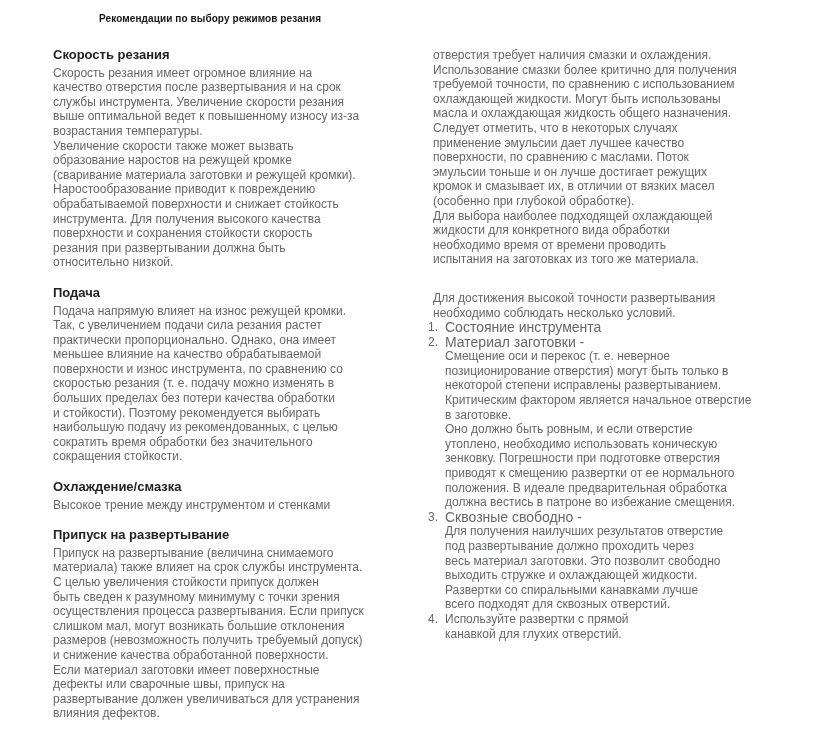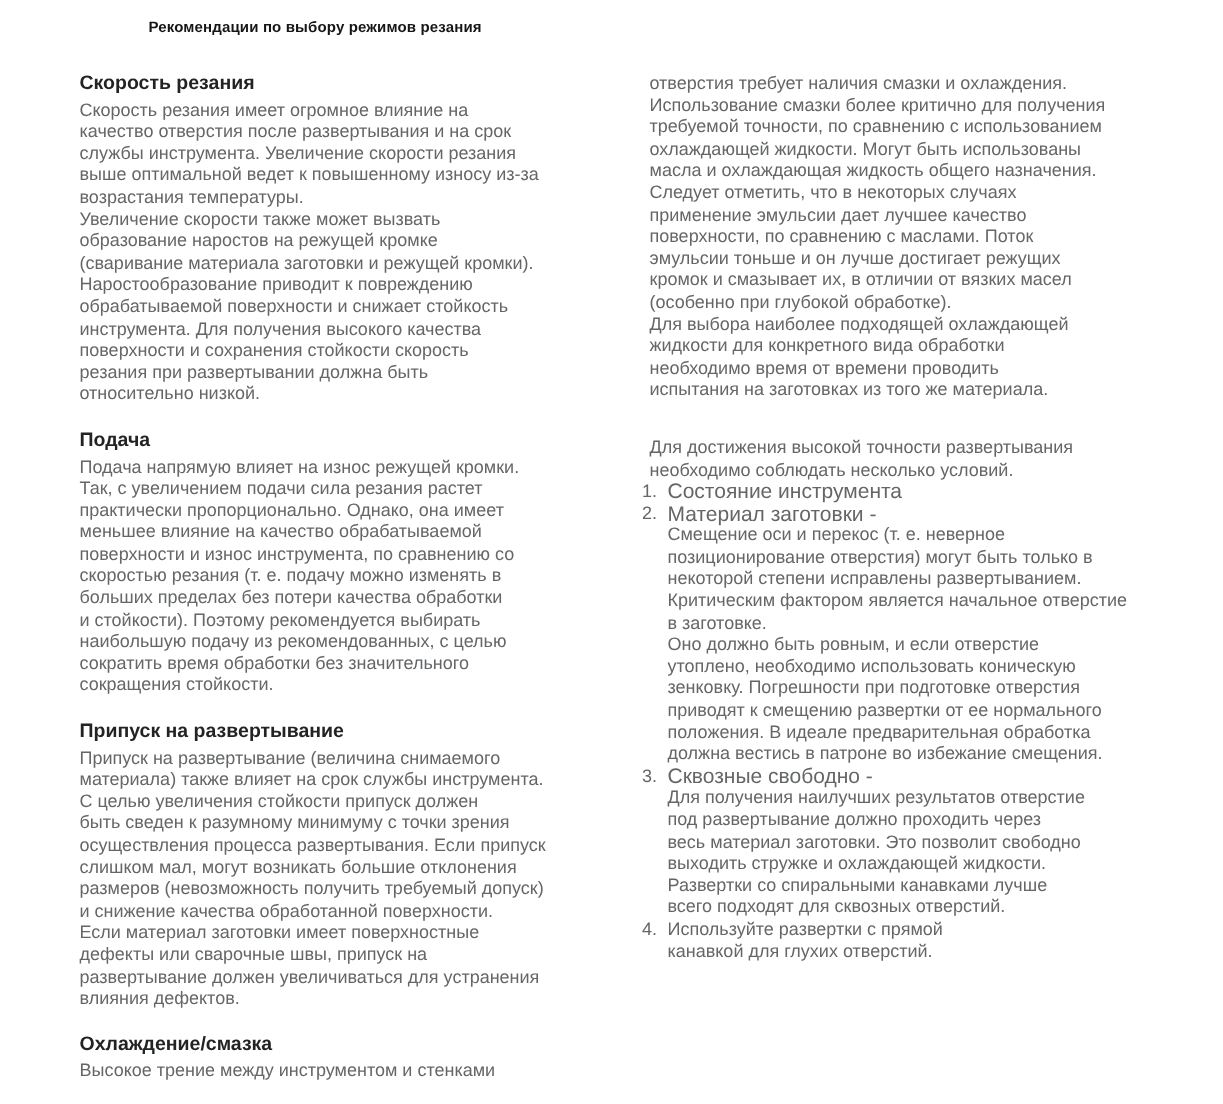--- a/index.html
+++ b/index.html
@@ -108,38 +108,38 @@
 поверхности и износ инструмента, по сравнению со
 скоростью резания (т. е. подачу можно изменять в
 больших пределах без потери качества обработки
 и стойкости). Поэтому рекомендуется выбирать
 наибольшую подачу из рекомендованных, с целью
 сократить время обработки без значительного
 сокращения стойкости.</div>
     </section>
 
     <section class="sec">
+      <h2>Охлаждение/смазка</h2>
+      <div class="body">Высокое трение между инструментом и стенками</div>
+    </section>
+
+    <section class="sec">
       <h2>Припуск на развертывание</h2>
       <div class="body">Припуск на развертывание (величина снимаемого
 материала) также влияет на срок службы инструмента.
 С целью увеличения стойкости припуск должен
 быть сведен к разумному минимуму с точки зрения
 осуществления процесса развертывания. Если припуск
 слишком мал, могут возникать большие отклонения
 размеров (невозможность получить требуемый допуск)
 и снижение качества обработанной поверхности.
 Если материал заготовки имеет поверхностные
 дефекты или сварочные швы, припуск на
 развертывание должен увеличиваться для устранения
 влияния дефектов.</div>
-    </section>
-
-    <section class="sec">
-      <h2>Охлаждение/смазка</h2>
-      <div class="body">Высокое трение между инструментом и стенками</div>
     </section>
 
   </div>
 
   <div class="col col-right">
 
     <div class="body continuation">отверстия требует наличия смазки и охлаждения.
 Использование смазки более критично для получения
 требуемой точности, по сравнению с использованием
 охлаждающей жидкости. Могут быть использованы

